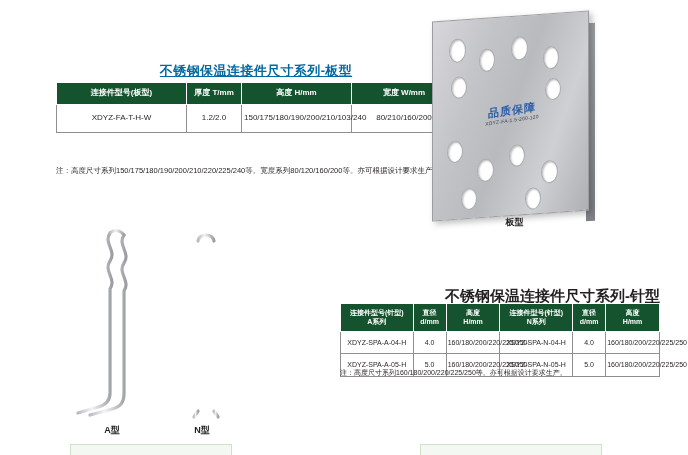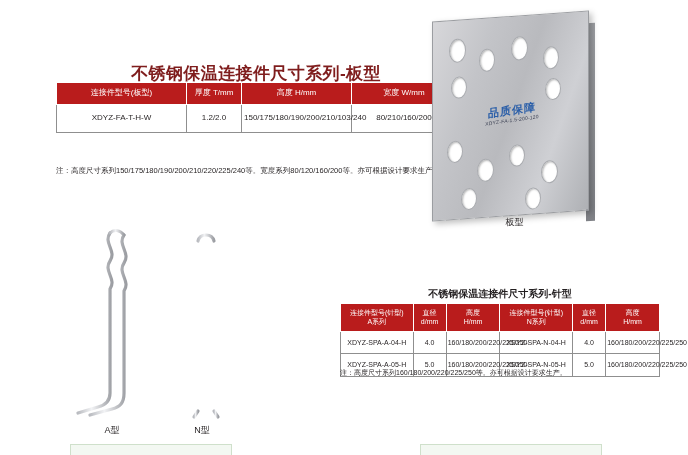--- a/index.html
+++ b/index.html
@@ -16,35 +16,36 @@
     position: relative;
   }
 
   
   .sec1-title {
     position: absolute;
     left: 56px;
     top: 62px;
     width: 400px;
     text-align: center;
-    font-size: 17px;
-    font-weight: bold;
-    color: #7f1d1d;
+    font-size: 13px;
+    font-weight: bold;
+    color: #0369a1;
     letter-spacing: 0.4px;
+    text-decoration: underline;
   }
 
   table.spec {
     border-collapse: collapse;
     table-layout: fixed;
   }
   table.spec th {
-    background: #b91c1c;
+    background: #14532d;
     color: #ffffff;
     font-size: 8px;
-    font-weight: normal;
+    font-weight: bold;
     line-height: 1.35;
     padding: 5px 2px;
     border: 1px solid #ffffff;
     vertical-align: middle;
   }
   table.spec td {
     background: #ffffff;
     color: #231f20;
     font-size: 8px;
     line-height: 1.35;
@@ -125,34 +126,34 @@
     letter-spacing: 1px;
   }
   .plate-logo .code {
     font-size: 5px;
     color: #3a3f52;
     letter-spacing: 0.2px;
   }
   .fig-caption {
     position: absolute;
     font-size: 9px;
-    font-weight: normal;
+    font-weight: bold;
     color: #231f20;
     text-align: center;
   }
   #plate-caption { left: 432px; top: 216px; width: 165px; }
 
   
   .sec2-title {
     position: absolute;
     left: 340px;
     top: 287px;
     width: 320px;
-    text-align: center;
-    font-size: 10px;
+    text-align: right;
+    font-size: 15px;
     font-weight: bold;
   }
   #table-pin-wrap {
     position: absolute;
     left: 340px;
     top: 303px;
     width: 320px;
   }
   #table-pin { width: 320px; }
   #table-pin th { font-size: 7px; padding: 4px 1px; }

